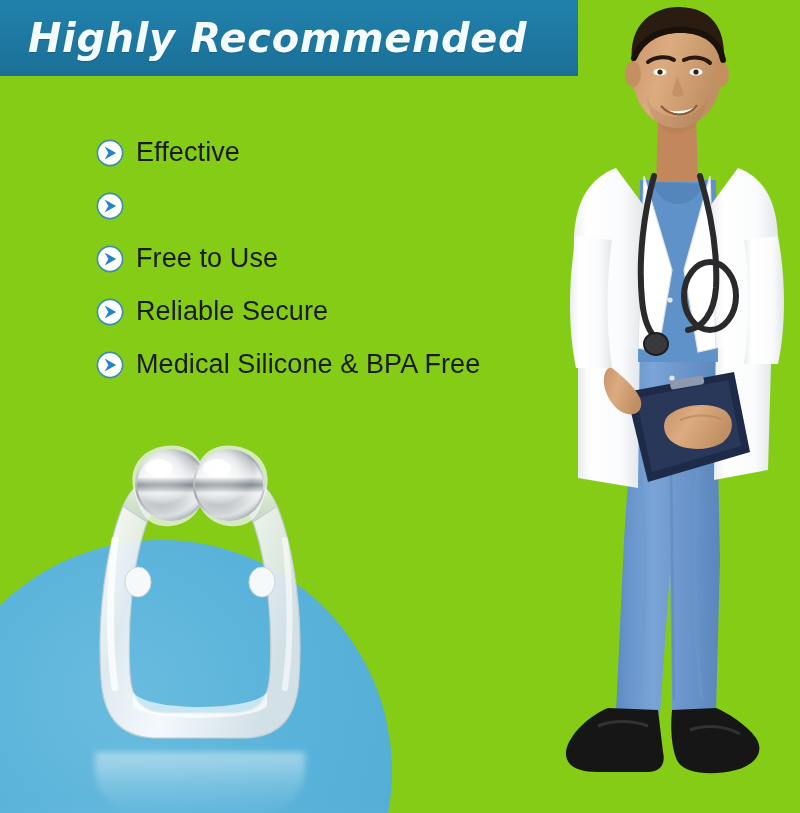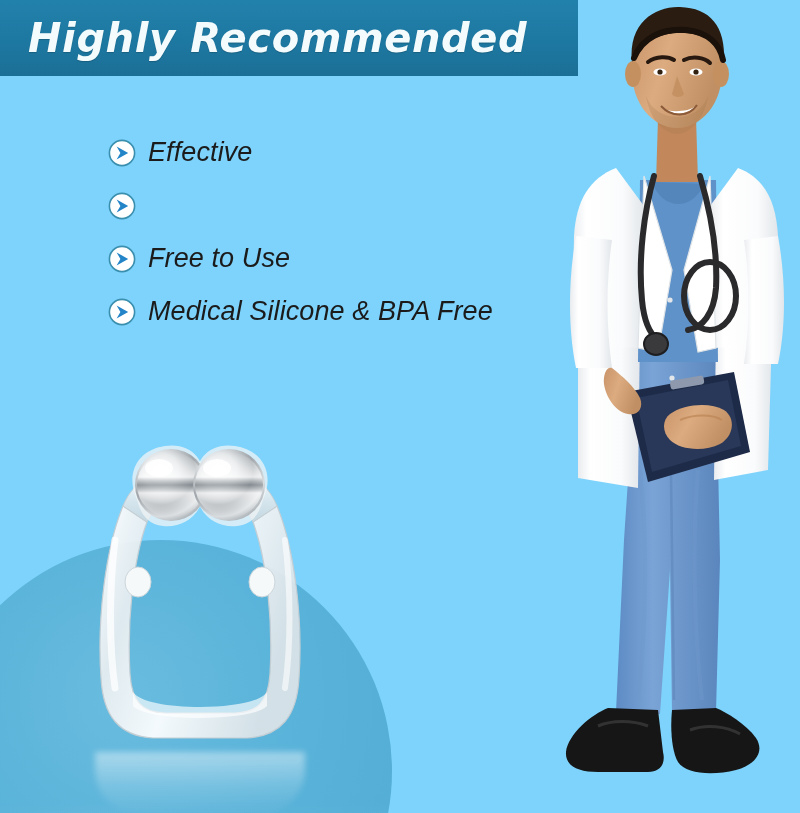--- a/index.html
+++ b/index.html
@@ -8,21 +8,21 @@
     padding: 0;
     background: #ffffff;
   }
   body {
     font-family: "Liberation Sans", sans-serif;
   }
   #page {
     position: relative;
     width: 800px;
     height: 813px;
-    background: #7dd3fc;
+    background: #84cc16;
     overflow: hidden;
   }
 
   
   #headline-banner {
     position: absolute;
     left: 0;
     top: 0;
     width: 578px;
     height: 76px;
@@ -41,25 +41,24 @@
     font-style: italic;
     letter-spacing: 0.6px;
     padding-left: 28px;
     white-space: nowrap;
     text-shadow: 0 1px 1px rgba(0,0,0,0.18);
   }
 
   
   #feature-list {
     position: absolute;
-    left: 108px;
+    left: 96px;
     top: 126px;
     width: 430px;
     z-index: 5;
-    font-style: italic;
   }
   .feature-row {
     display: flex;
     align-items: center;
     height: 53px;
   }
   .bullet-icon {
     flex: 0 0 auto;
     width: 28px;
     height: 28px;
@@ -171,20 +170,29 @@
     <div class="feature-row">
       <span class="bullet-icon">
         <svg viewBox="0 0 28 28" xmlns="http://www.w3.org/2000/svg">
           <circle cx="14" cy="14" r="12.6" fill="#ffffff" stroke="#3a8fae" stroke-width="1.6"></circle>
           <path d="M8.6 7.4 L20.2 14 L8.6 20.6 L12.4 14 Z" fill="#2384c8"></path>
         </svg>
       </span>
       <span class="feature-label">Free to Use</span>
     </div>
 
+    <div class="feature-row">
+      <span class="bullet-icon">
+        <svg viewBox="0 0 28 28" xmlns="http://www.w3.org/2000/svg">
+          <circle cx="14" cy="14" r="12.6" fill="#ffffff" stroke="#3a8fae" stroke-width="1.6"></circle>
+          <path d="M8.6 7.4 L20.2 14 L8.6 20.6 L12.4 14 Z" fill="#2384c8"></path>
+        </svg>
+      </span>
+      <span class="feature-label">Reliable Secure</span>
+    </div>
 
     <div class="feature-row">
       <span class="bullet-icon">
         <svg viewBox="0 0 28 28" xmlns="http://www.w3.org/2000/svg">
           <circle cx="14" cy="14" r="12.6" fill="#ffffff" stroke="#3a8fae" stroke-width="1.6"></circle>
           <path d="M8.6 7.4 L20.2 14 L8.6 20.6 L12.4 14 Z" fill="#2384c8"></path>
         </svg>
       </span>
       <span class="feature-label">Medical Silicone &amp; BPA Free</span>
     </div>

